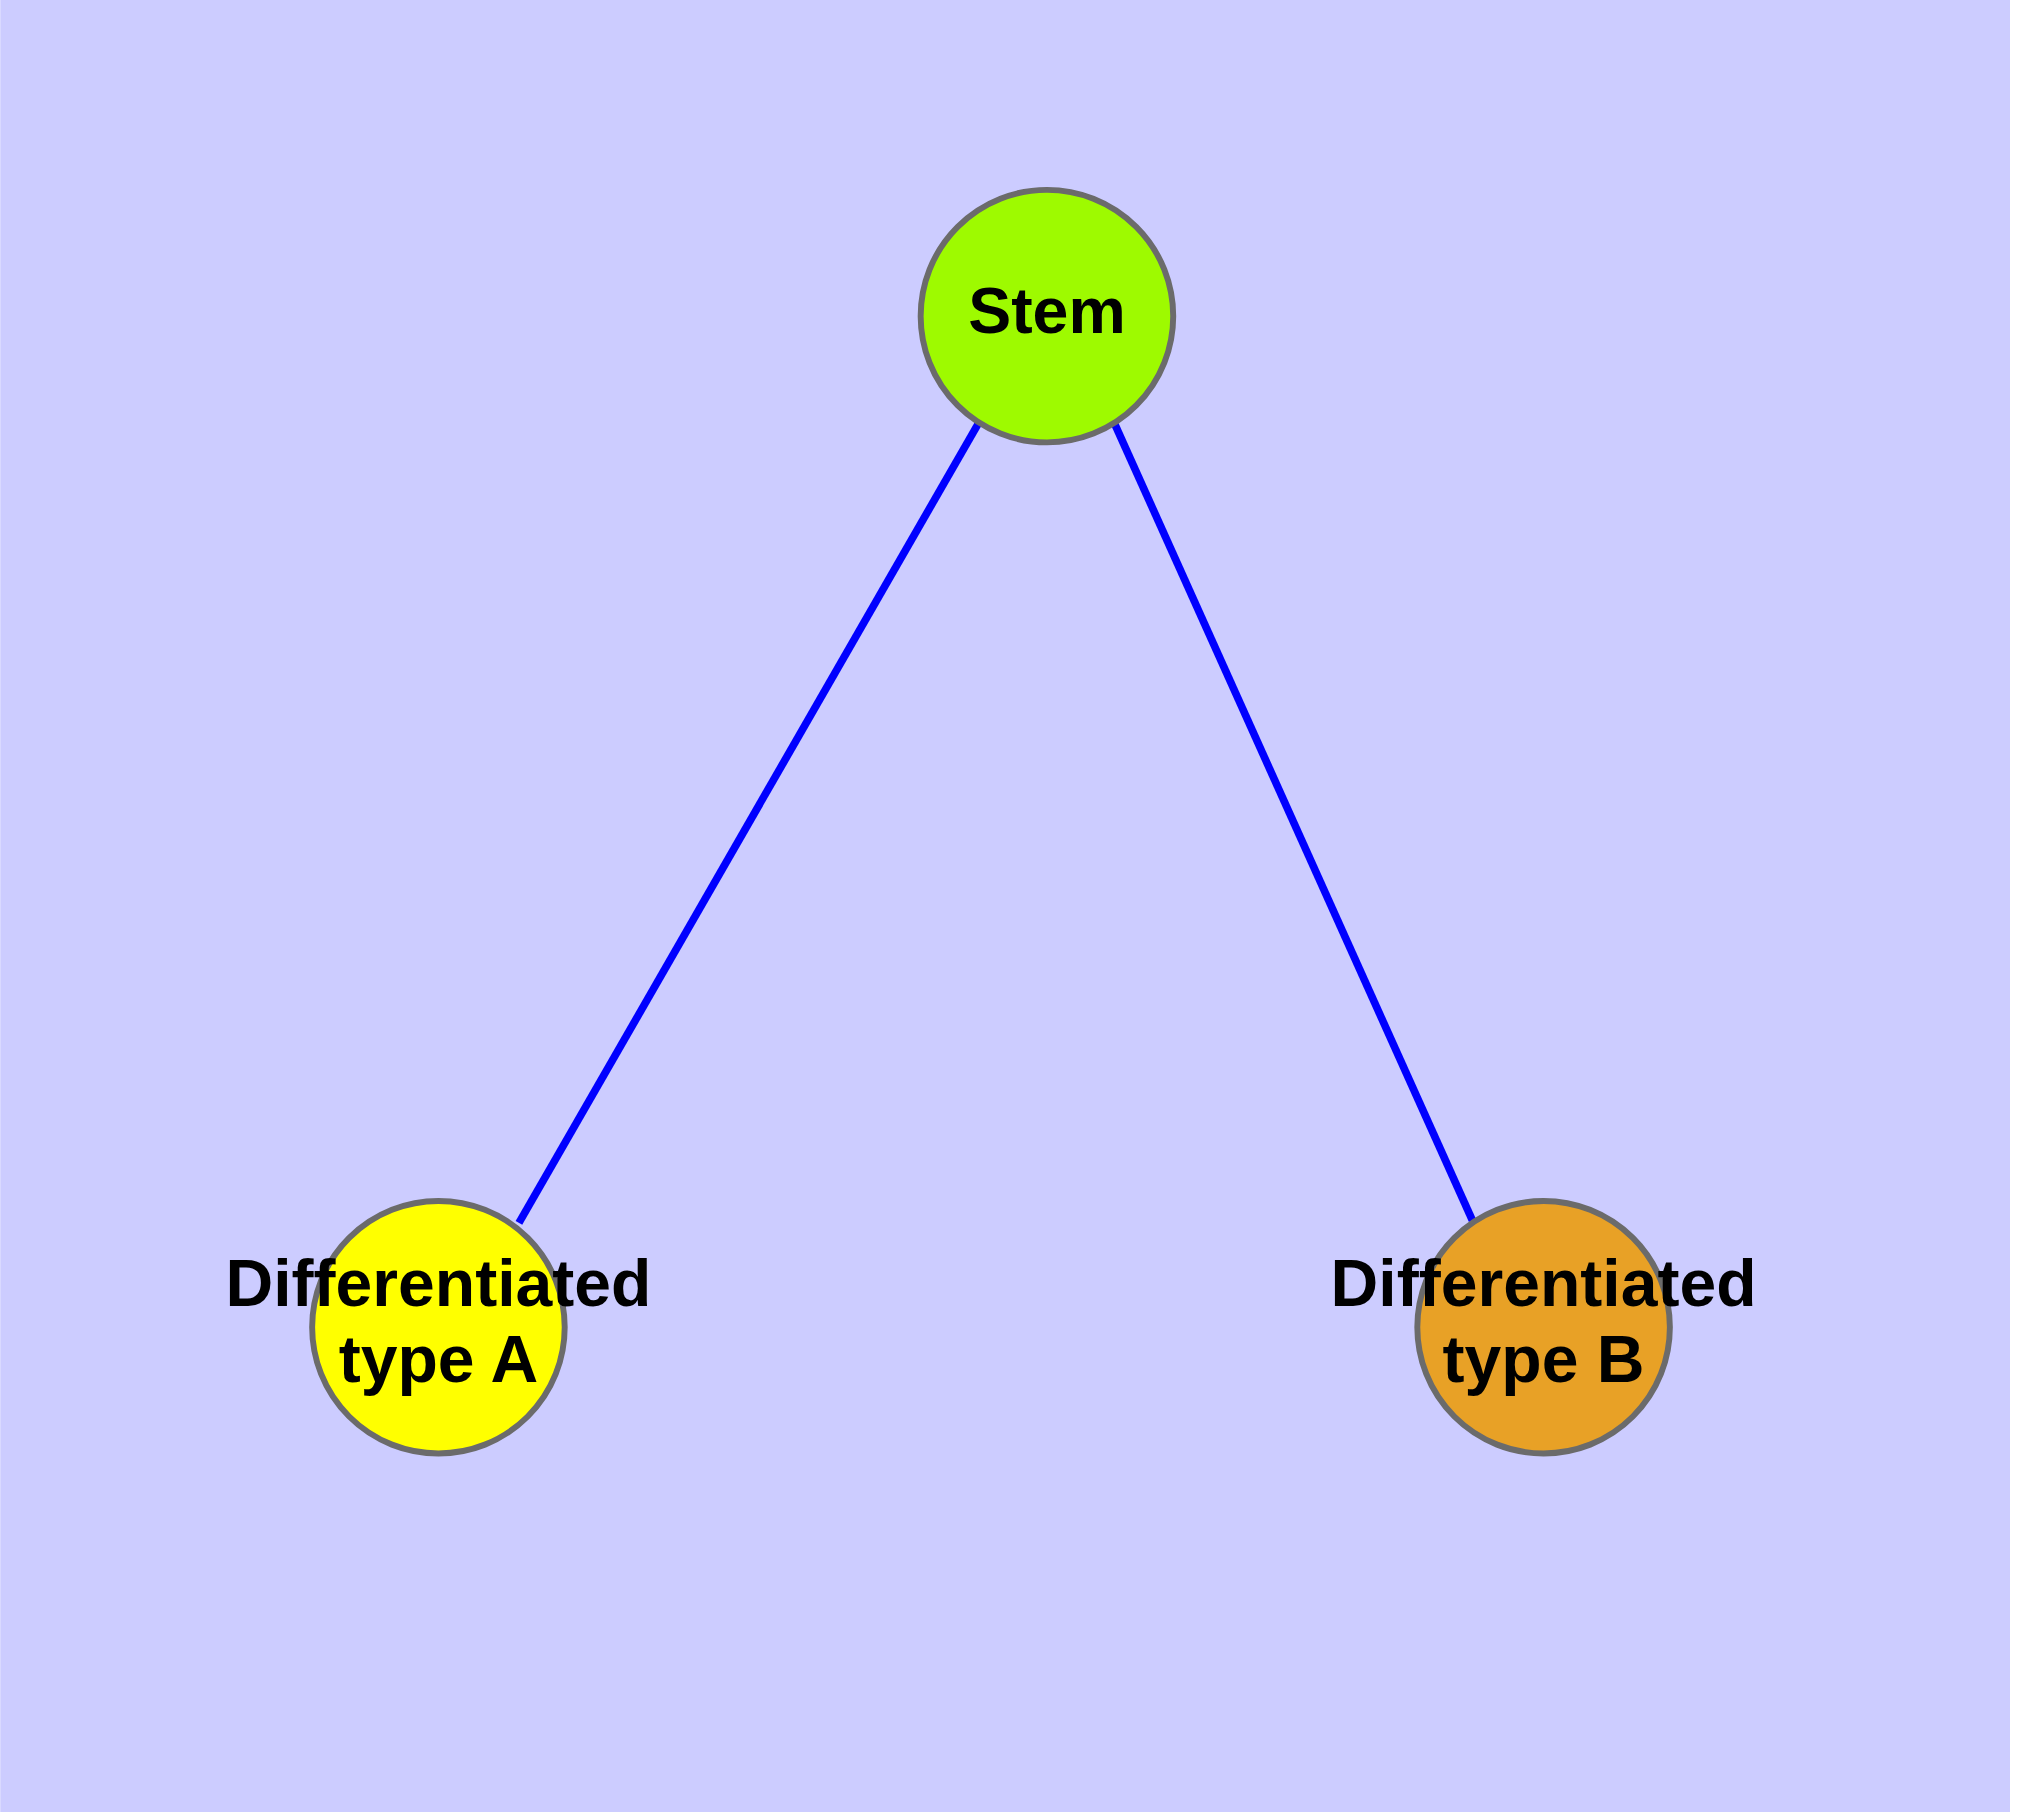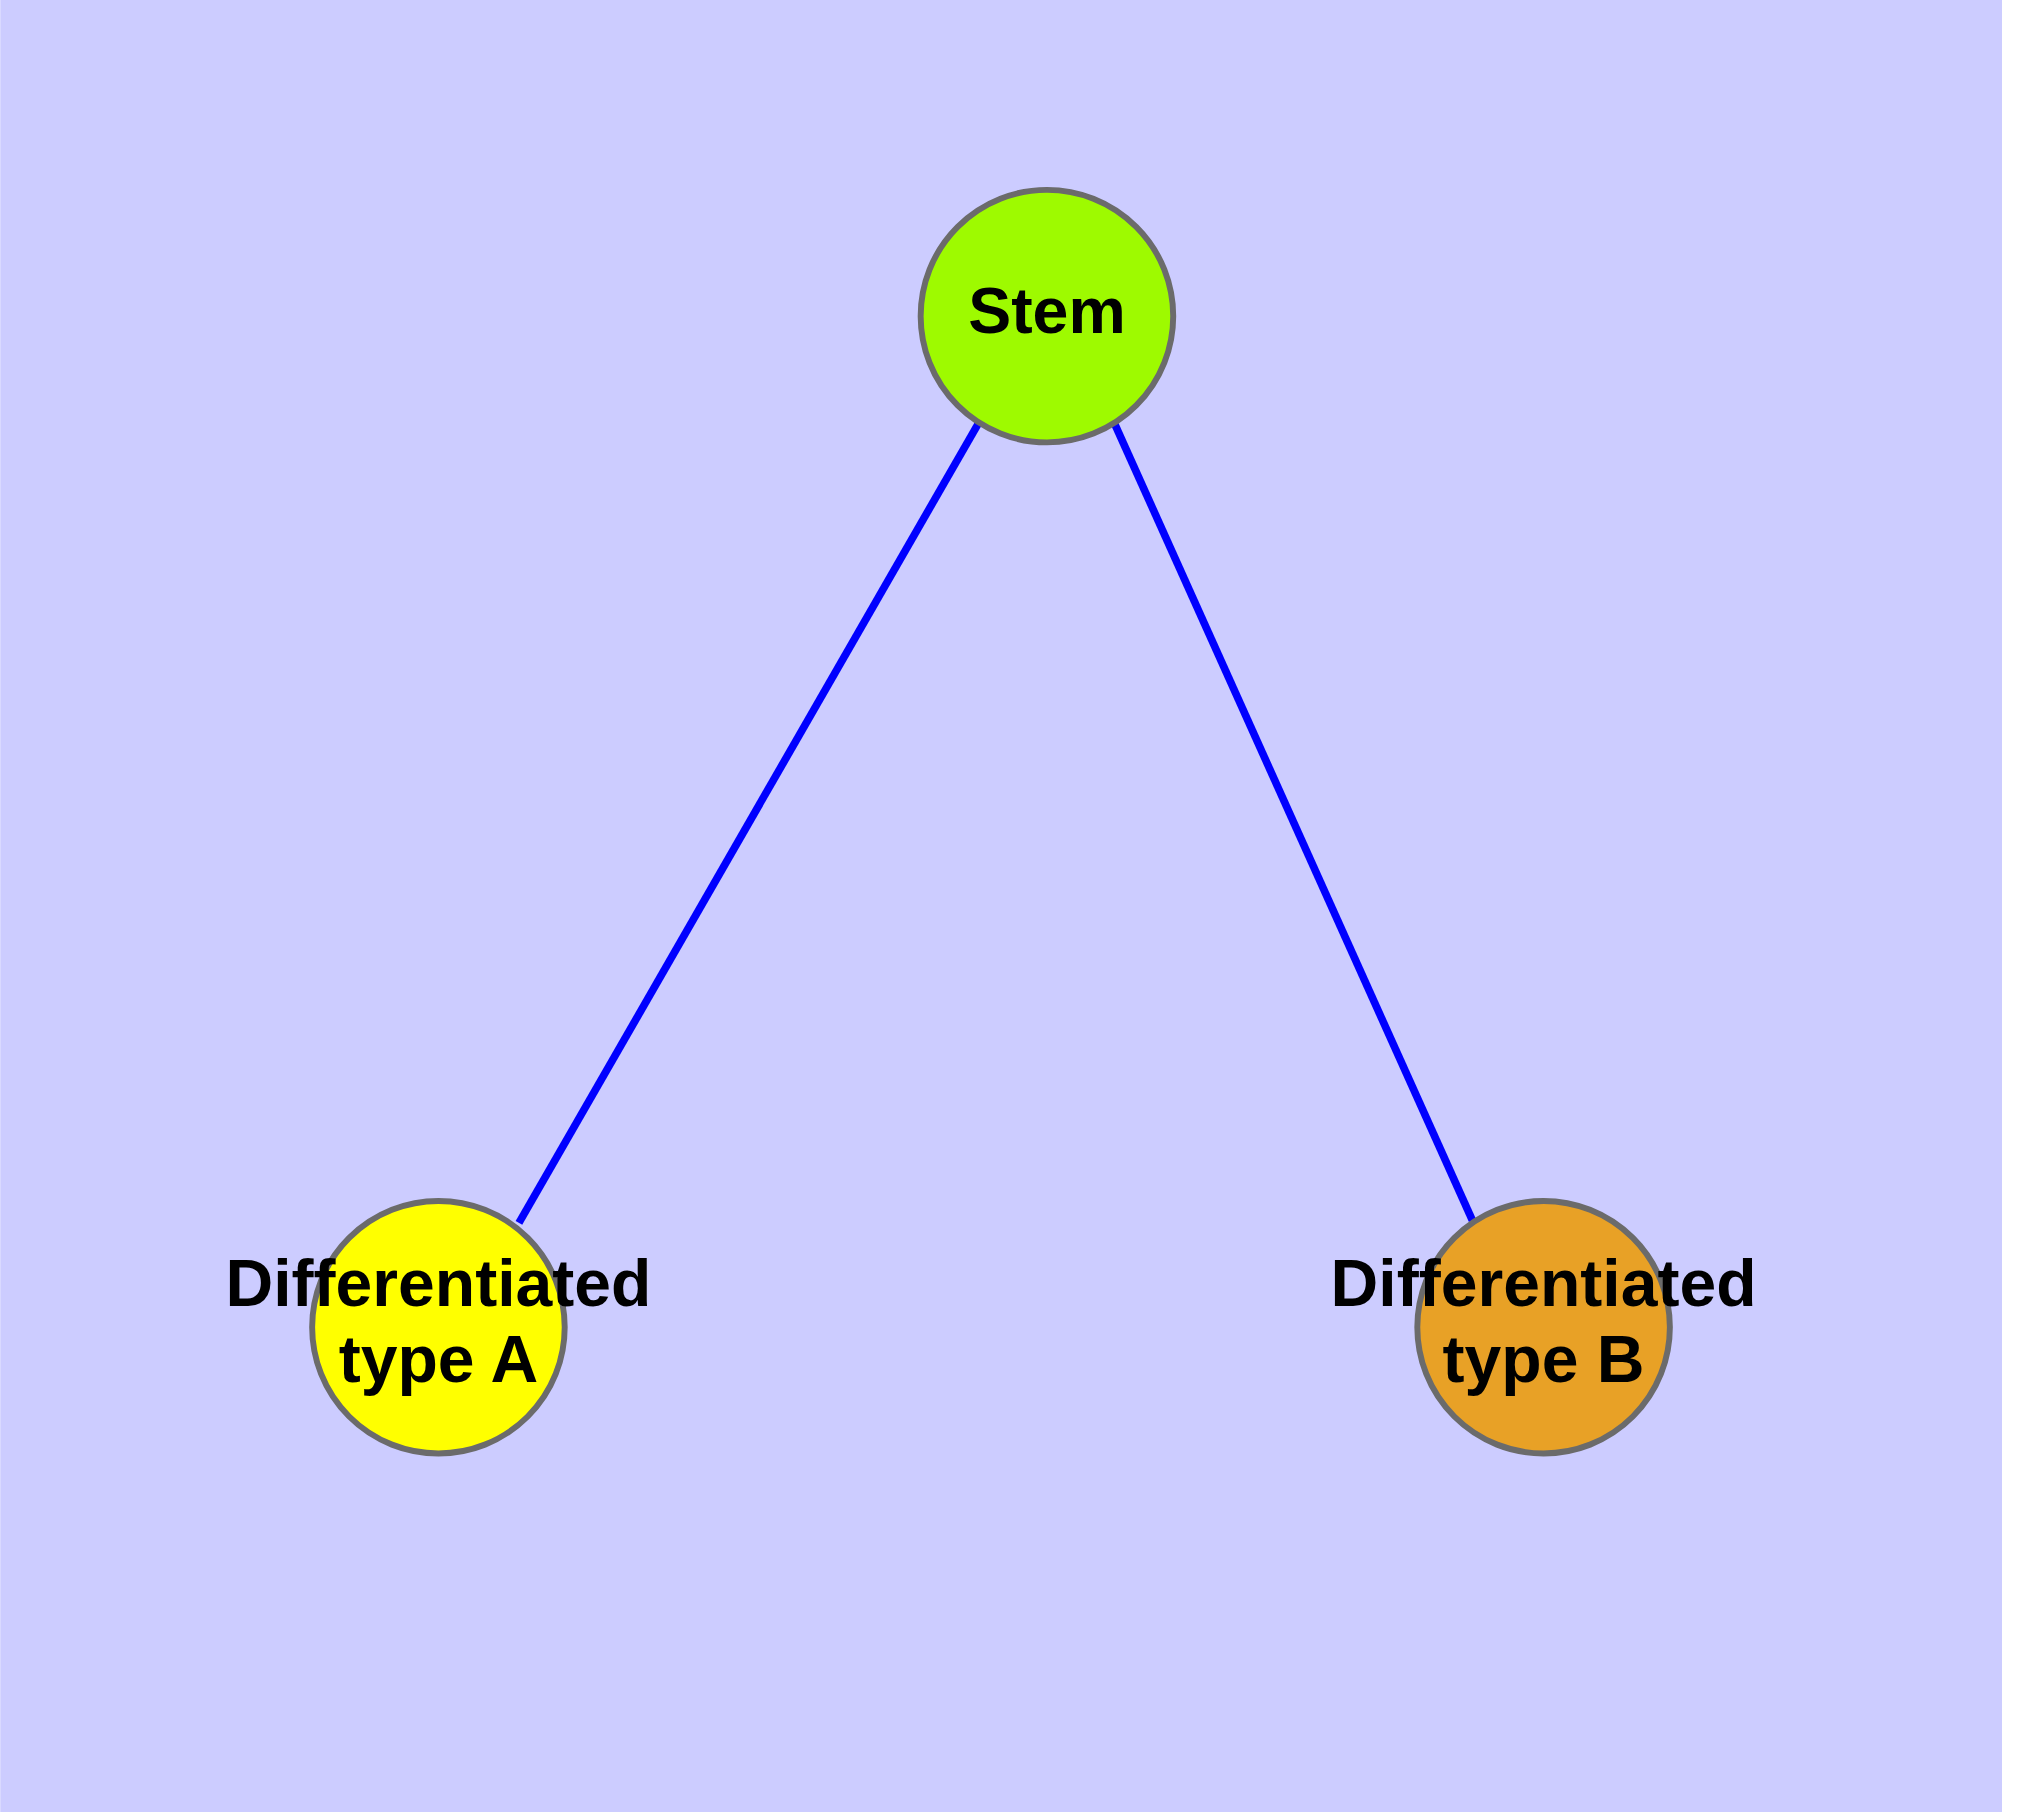--- a/index.html
+++ b/index.html
@@ -27,21 +27,21 @@
     font-weight: bold;
     fill: #000000;
     text-anchor: middle;
     dominant-baseline: middle;
     white-space: pre;
   }
 </style>
 </head>
 <body>
 
-<div id="canvas" style="width: 2002px; height: 1812px;">
+<div id="canvas" style="width: 2002px; height: 1812px; padding-left: 8px;">
   <svg id="graph-svg" viewBox="0 0 2384 2138" width="2021" height="1812">
     <rect id="bg-rect" x="0" y="0" width="2384" height="2138" fill="#CCCCFF"></rect>
     <g id="edge-layer">
         <line x1="1155" y1="498" x2="612" y2="1443" stroke="#0000FF" stroke-width="9" stroke-linecap="butt"></line>
         <line x1="1314" y1="498" x2="1737" y2="1440" stroke="#0000FF" stroke-width="9" stroke-linecap="butt"></line>
       </g>
     <g id="node-layer">
         <g>
           <circle cx="1235" cy="373" r="149" fill="#9EFA00" stroke="#6B6B6B" stroke-width="7"></circle>
           <text class="node-label" x="1235" y="373" font-size="76"><tspan x="1235" dy="0">Stem</tspan></text>

